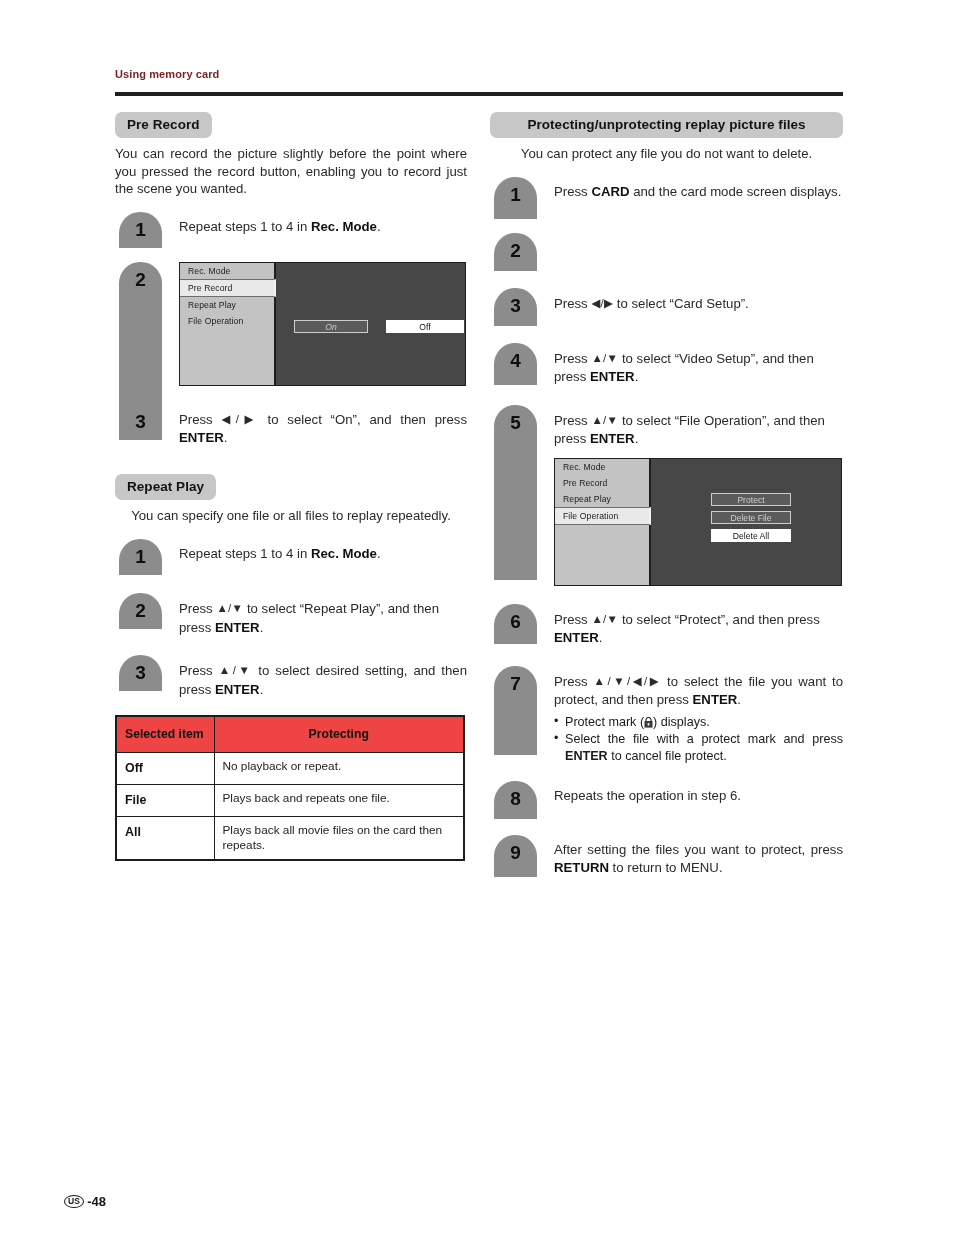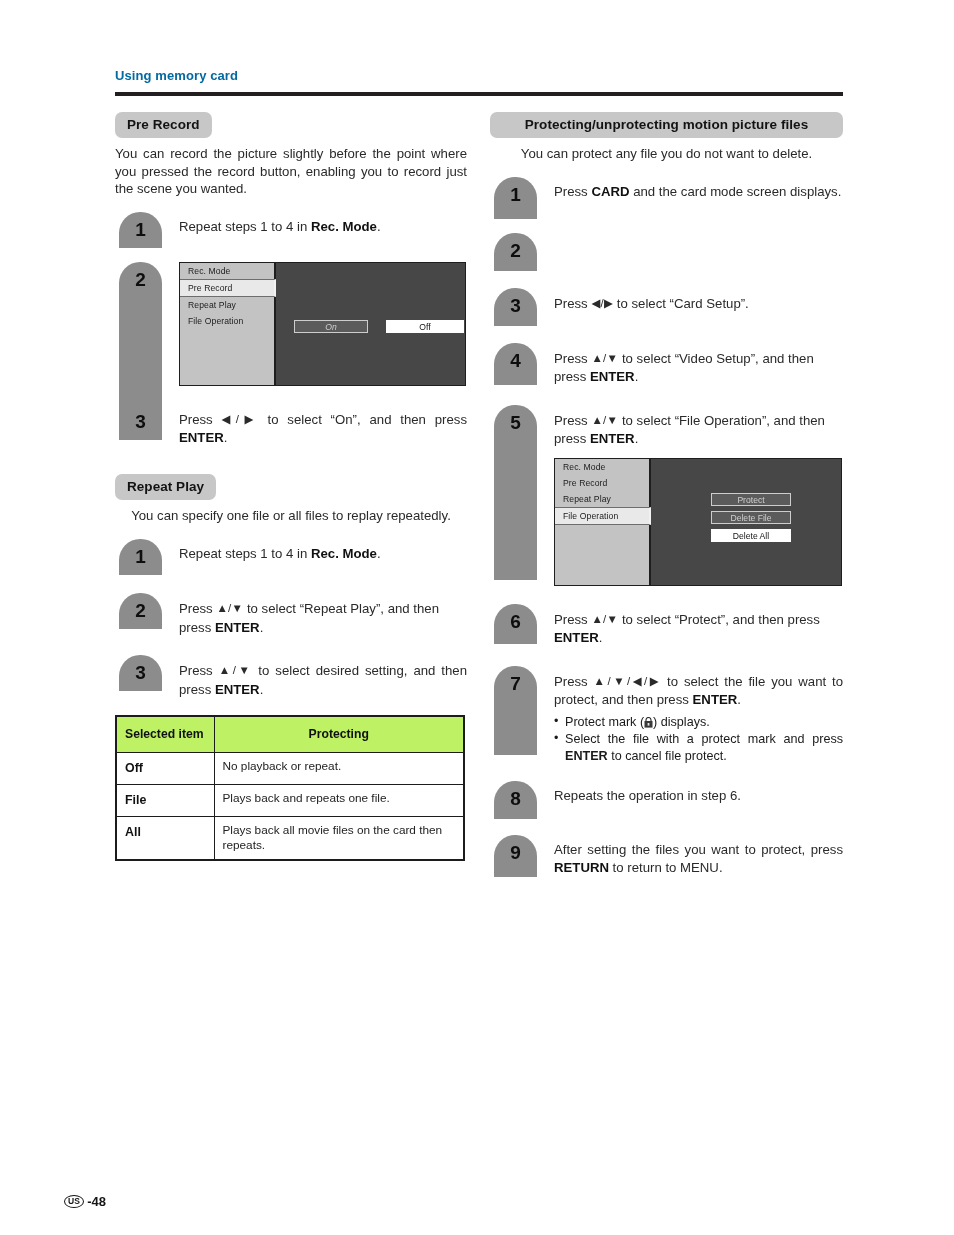--- a/index.html
+++ b/index.html
@@ -21,24 +21,24 @@
     left: 0; top: 0;
     width: 954px;
     height: 1235px;
   }
 
   
   .page-heading {
     position: absolute;
     left: 115px;
     top: 68px;
-    font-size: 13px;
+    font-size: 11px;
     font-weight: bold;
     letter-spacing: 0.1px;
-    color: #0369a1;
+    color: #7f1d1d;
   }
   .header-rule {
     position: absolute;
     left: 115px;
     top: 92px;
     width: 728px;
     height: 4px;
     background: #231f20;
   }
 
@@ -220,21 +220,21 @@
   }
   .rp-table th, .rp-table td {
     border: 1px solid #1c1c1c;
     padding: 6px 8px;
     font-size: 11.8px;
     color: #232323;
     vertical-align: top;
     line-height: 15px;
   }
   .rp-table thead th {
-    background: #bef264;
+    background: #ef4444;
     font-weight: bold;
     font-size: 12.2px;
     color: #111;
     padding-top: 10px;
     padding-bottom: 10px;
   }
   .rp-table thead th.c1 { text-align: left; }
   .rp-table thead th.c2 { text-align: center; }
   .rp-table td.item {
     font-weight: bold;
@@ -353,21 +353,21 @@
             <td class="item">All</td>
             <td>Plays back all movie files on the card then repeats.</td>
           </tr>
         </tbody>
       </table>
     </div>
   </div>
 
   <div class="col-right">
 
-    <div class="section-pill wide">Protecting/unprotecting motion picture files</div>
+    <div class="section-pill wide">Protecting/unprotecting replay picture files</div>
     <div class="intro nojust">You can protect any file you do not want to delete.</div>
 
     <div class="step" style="margin-top:14px;">
       <div class="step-badge" style="height:42px;">1</div>
       <div class="step-body just">Press <b>CARD</b> and the card mode screen displays.</div>
     </div>
 
     <div class="step" style="margin-top:20px;">
       <div class="step-badge" style="height:38px;">2</div>
     </div>

